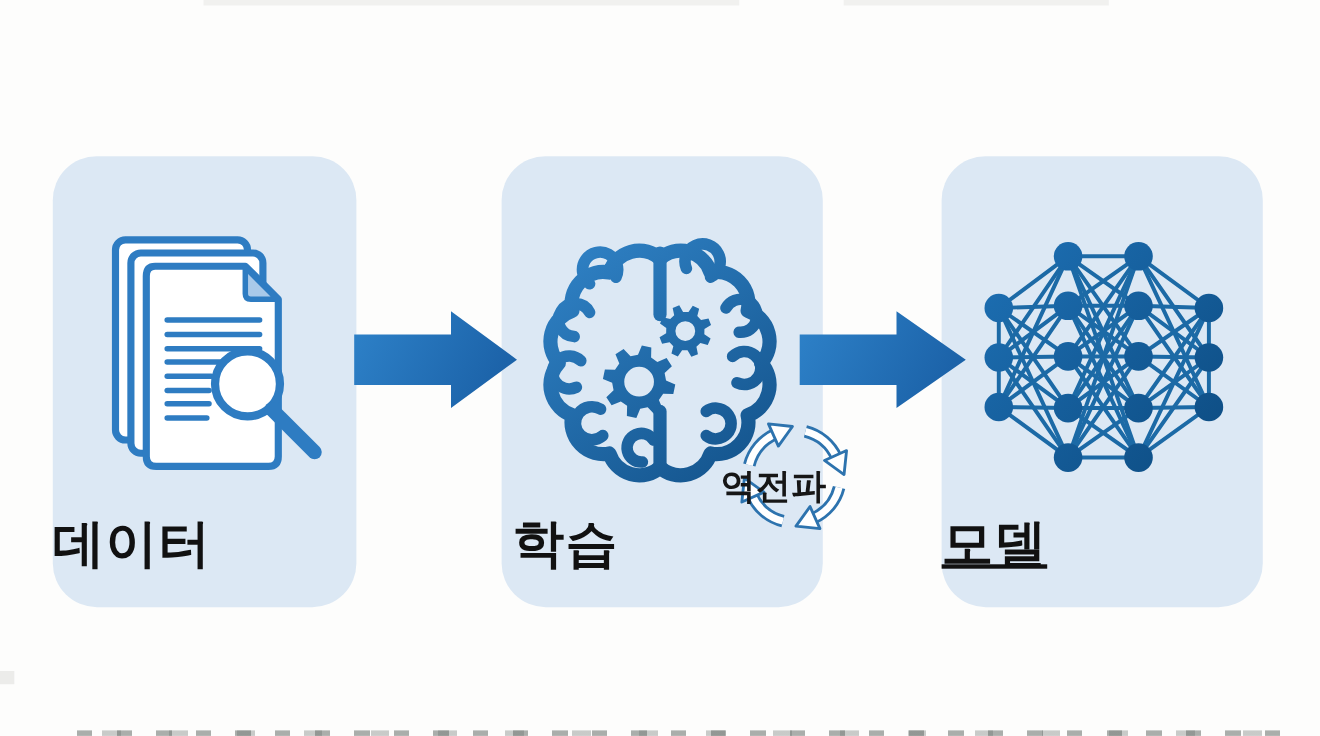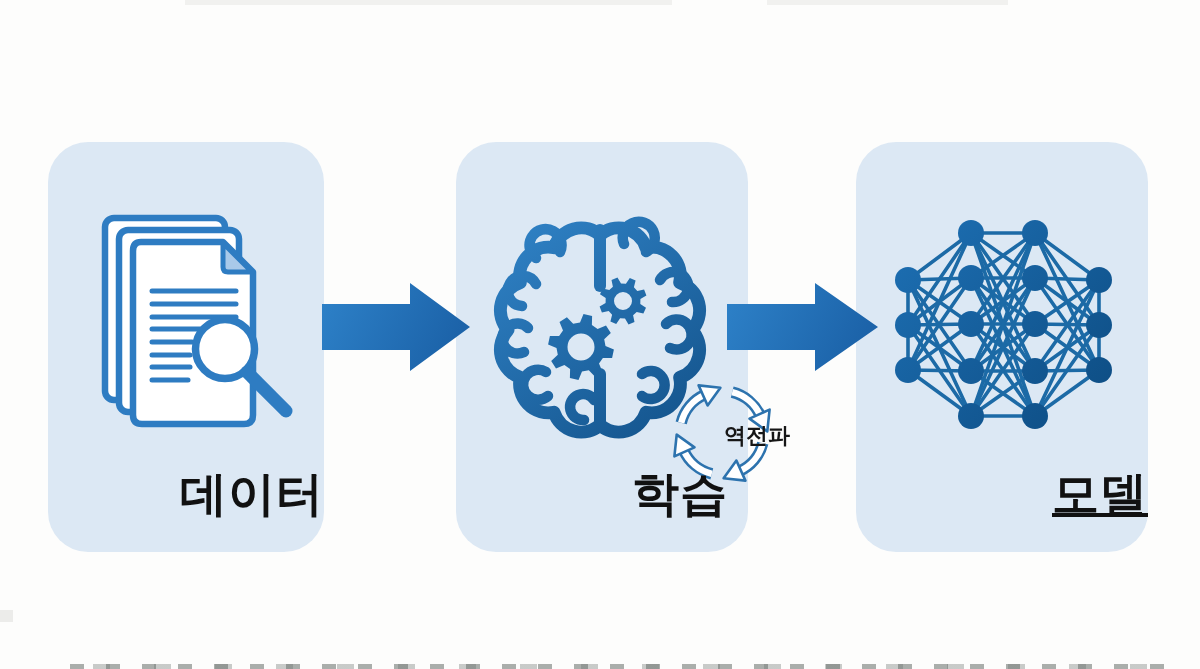--- a/index.html
+++ b/index.html
@@ -4,27 +4,27 @@
 <title>Diagram</title>
 <style>
   html,body{margin:0;padding:0;background:#fdfdfc;}
   .stage{position:relative;width:1200px;height:669px;margin:0 auto;overflow:hidden;
          background:var(--page_bg,#fdfdfc);font-family:"Liberation Sans","DejaVu Sans",sans-serif;}
   .card{position:absolute;top:142px;height:410px;border-radius:40px;background:var(--card_bg,#dce8f4);}
   .card.c1{left:48px;width:276px;}
   .card.c2{left:456px;width:292px;}
   .card.c3{left:856px;width:292px;}
   .gfx{position:absolute;left:0;top:0;width:1200px;height:669px;pointer-events:none;}
-  .step-label{position:absolute;top:466px;height:60px;line-height:56px;text-align:right;
+  .step-label{position:absolute;top:466px;height:60px;line-height:56px;text-align:left;
               font-size:47px;font-weight:800;color:var(--label_text,#111);letter-spacing:1px;}
   .step-label.l1{left:48px;width:276px;}
-  .step-label.l2{left:436px;width:292px;}
+  .step-label.l2{left:466px;width:292px;}
   .step-label.l3{left:856px;width:292px;text-decoration:underline;}
-  .cycle-label{position:absolute;left:655px;top:421px;width:135px;text-align:right;
-               font-size:22px;font-weight:800;color:#161616;}
+  .cycle-label{position:absolute;left:655px;top:421px;width:135px;text-align:left;
+               font-size:32px;font-weight:800;color:#161616;}
   
   .doc-page{fill:var(--doc_fill,#fff);stroke:var(--doc);stroke-width:6.5px;stroke-linejoin:round;}
   .doc-fold{fill:var(--fold);stroke:var(--doc);stroke-width:5px;stroke-linejoin:round;}
   .doc-line{stroke:var(--doc);stroke-width:5px;stroke-linecap:round;}
   .mag-glass{fill:var(--doc_fill,#fff);stroke:var(--doc);stroke-width:7.5px;}
   .mag-handle{stroke:var(--doc);stroke-width:13px;stroke-linecap:round;}
   .brain-outline{fill:none;stroke:url(#brainGrad);stroke-width:13px;stroke-linejoin:round;}
   .brain-fissure,.brain-curl{fill:none;stroke:url(#brainGrad);stroke-width:10.5px;stroke-linecap:round;}
   .brain-fissure{stroke-width:12px;}
   .gear{fill:url(#brainGrad);fill-rule:evenodd;}

